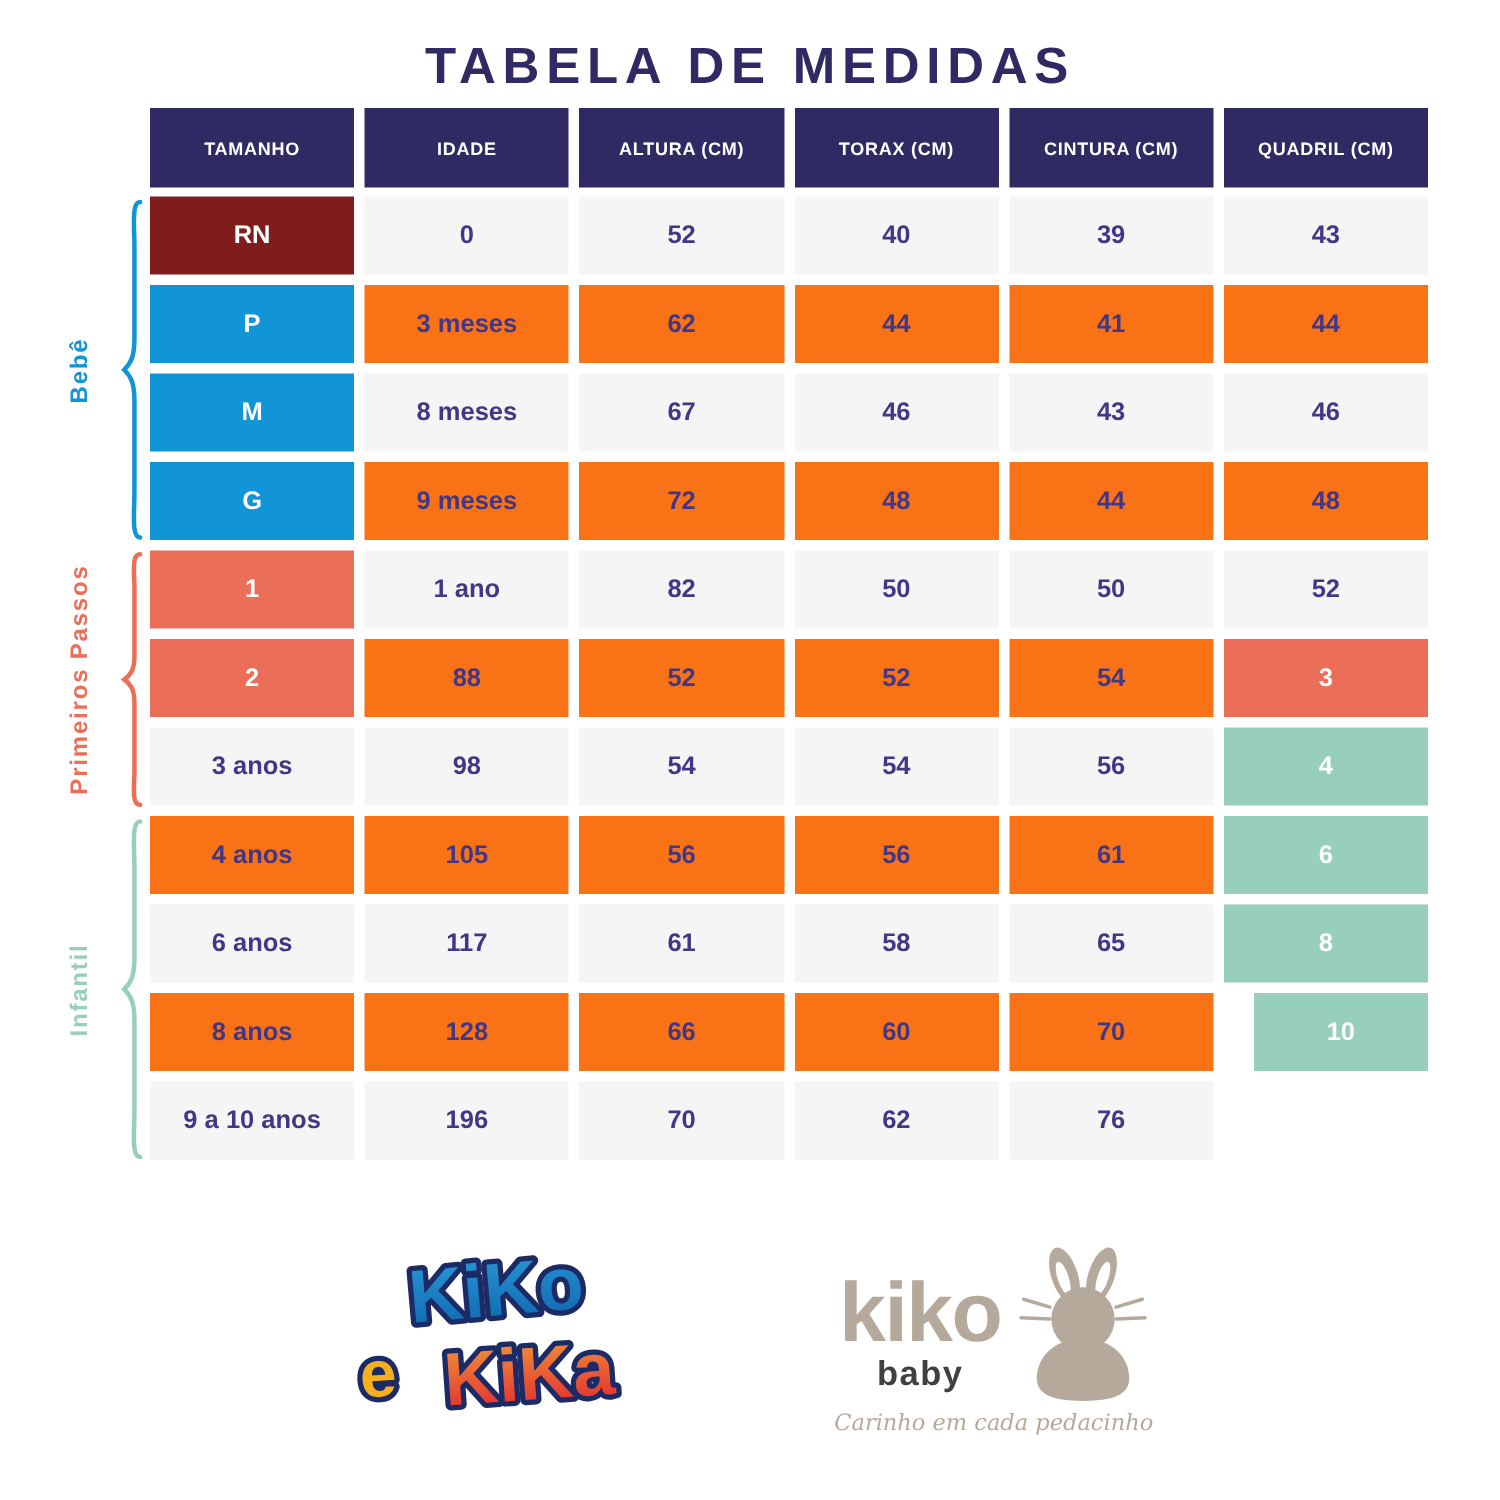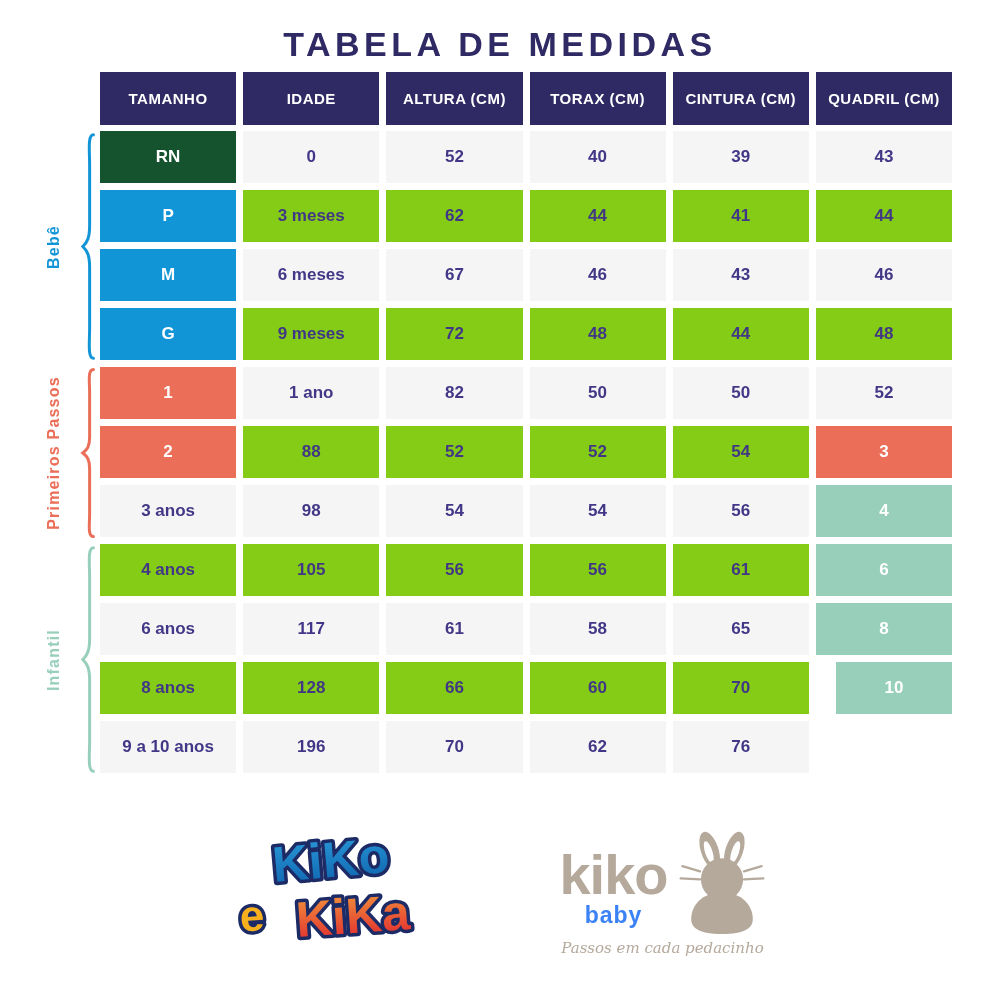--- a/index.html
+++ b/index.html
@@ -19,32 +19,32 @@
     display:grid;
     grid-template-columns:repeat(6, 1fr);
     grid-auto-rows:52px;
     column-gap:7px; row-gap:7px;
     width:852px;
   }
   .grid .th {
     height:53px;
     background:#2f2a64; color:#ffffff;
     display:flex; align-items:center; justify-content:center;
-    font-weight:bold; font-size:15px; letter-spacing:0.5px;
+    font-weight:bold; font-size:12px; letter-spacing:0.5px;
   }
   .grid .size-cell {
     color:#ffffff; font-weight:bold; font-size:17px;
     display:flex; align-items:center; justify-content:center;
   }
   .grid .data-cell {
     color:#413786; font-weight:bold; font-size:17px;
     display:flex; align-items:center; justify-content:center;
   }
   .grid .light { background:#f5f5f6; }
-  .grid .dark  { background:#84cc16; }
+  .grid .dark  { background:#f97316; }
 
   .group-label {
     position:absolute; left:-46px;
     transform:translate(-50%,-50%) rotate(-90deg);
     transform-origin:center;
     font-weight:bold; font-size:16px; letter-spacing:1.2px;
     white-space:nowrap;
   }
   .brace { position:absolute; left:-21px; width:17px; overflow:visible; }
 
@@ -54,55 +54,55 @@
   }
   .logo-kk { width:230px; text-align:center; }
   .kk-tagline {
     font-family:"DejaVu Serif", serif; font-style:italic;
     font-size:19px; color:#3f3688; margin-top:2px; white-space:nowrap;
   }
   .logo-kb { width:250px; text-align:center; }
   .kb-top { display:flex; align-items:flex-end; justify-content:center; gap:10px; }
   .kb-names { text-align:center; padding-bottom:6px; }
   .kb-name { font-size:56px; font-weight:bold; color:#b5a99c; letter-spacing:-1px; line-height:0.9; }
-  .kb-sub  { font-size:23px; font-weight:bold; color:#3b82f6; letter-spacing:1px; margin-top:2px; }
+  .kb-sub  { font-size:23px; font-weight:bold; color:#404040; letter-spacing:1px; margin-top:2px; }
   .kb-tagline {
     font-family:"DejaVu Serif", serif; font-style:italic;
     font-size:15px; color:#b5a99c; margin-top:4px; white-space:nowrap;
   }
 </style>
 </head>
 <body>
 
 <div class="page">
 
   <div class="title">TABELA DE MEDIDAS</div>
 
   <div class="table-wrap">
     <div class="grid" id="grid">
         <div class="th">TAMANHO</div>
         <div class="th">IDADE</div>
         <div class="th">ALTURA (CM)</div>
         <div class="th">TORAX (CM)</div>
         <div class="th">CINTURA (CM)</div>
         <div class="th">QUADRIL (CM)</div>
-        <div class="size-cell" style="background: #14532d;">RN</div>
+        <div class="size-cell" style="background: #7f1d1d;">RN</div>
         <div class="data-cell light">0</div>
         <div class="data-cell light">52</div>
         <div class="data-cell light">40</div>
         <div class="data-cell light">39</div>
         <div class="data-cell light">43</div>
         <div class="size-cell" style="background: rgb(18, 149, 214);">P</div>
         <div class="data-cell dark">3 meses</div>
         <div class="data-cell dark">62</div>
         <div class="data-cell dark">44</div>
         <div class="data-cell dark">41</div>
         <div class="data-cell dark">44</div>
         <div class="size-cell" style="background: rgb(18, 149, 214);">M</div>
-        <div class="data-cell light">6 meses</div>
+        <div class="data-cell light">8 meses</div>
         <div class="data-cell light">67</div>
         <div class="data-cell light">46</div>
         <div class="data-cell light">43</div>
         <div class="data-cell light">46</div>
         <div class="size-cell" style="background: rgb(18, 149, 214);">G</div>
         <div class="data-cell dark">9 meses</div>
         <div class="data-cell dark">72</div>
         <div class="data-cell dark">48</div>
         <div class="data-cell dark">44</div>
         <div class="data-cell dark">48</div>
@@ -200,17 +200,17 @@
             <path d="M50,72 C73,72 85,87 85,102 C85,113 75,119 50,119 C25,119 15,113 15,102 C15,87 27,72 50,72 Z"></path>
           </g>
           <g stroke="#b5a99c" stroke-width="2.6" stroke-linecap="round">
             <line x1="25" y1="48" x2="5" y2="42"></line>
             <line x1="25" y1="57" x2="3" y2="56"></line>
             <line x1="75" y1="48" x2="95" y2="42"></line>
             <line x1="75" y1="57" x2="97" y2="56"></line>
           </g>
         </svg>
       </div>
-      <div class="kb-tagline">Passos em cada pedacinho</div>
+      <div class="kb-tagline">Carinho em cada pedacinho</div>
     </div>
 
   </div>
 </div>
 
 </body></html>

